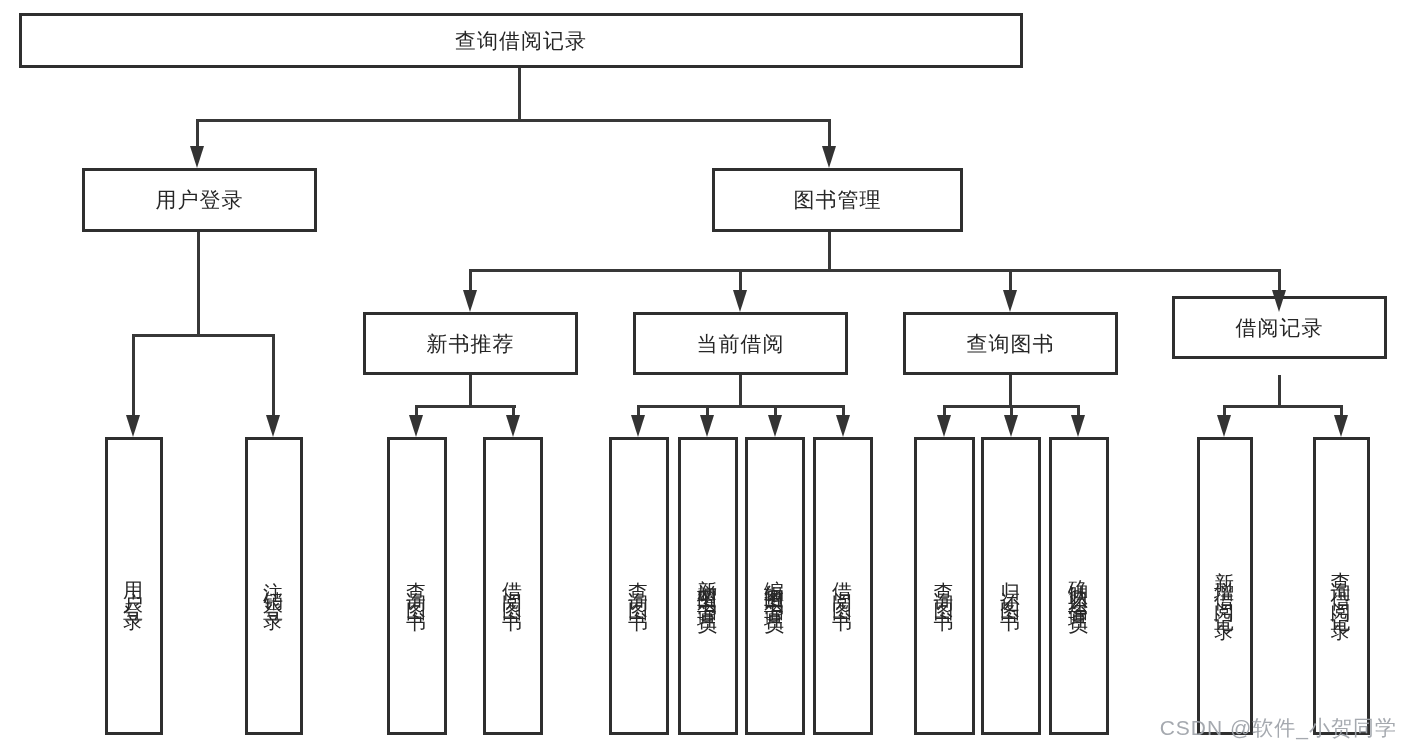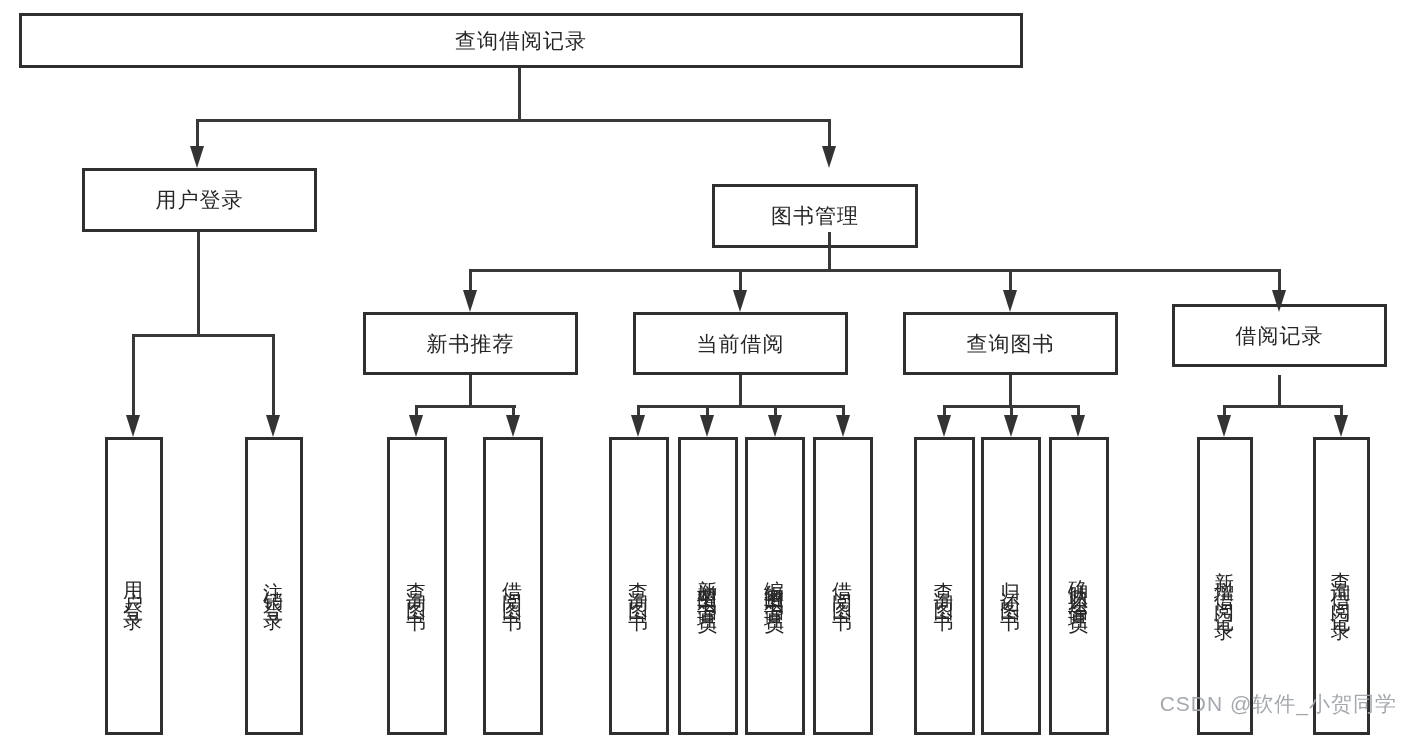--- a/index.html
+++ b/index.html
@@ -23,49 +23,49 @@
     text-align:center;
   }
   .vline{position:absolute;width:3px;background:#383838;}
   .hline{position:absolute;height:3px;background:#383838;}
   .arrow{
     position:absolute;width:0;height:0;
     border-left:7px solid transparent;border-right:7px solid transparent;
     border-top:22px solid #333333;
   }
   .watermark{
-    position:absolute;right:8px;top:690px;
+    position:absolute;right:8px;top:714px;
     font-size:21px;color:rgba(160,164,171,0.95);
     letter-spacing:1px;z-index:6;white-space:nowrap;
   }
 </style>
 </head>
 <body>
 
 <div class="box" style="left:19px;top:13px;width:1004px;height:55px;">
   <span>查询借阅记录</span>
 </div>
 
 <div class="box" style="left:82px;top:168px;width:235px;height:64px;">
   <span>用户登录</span>
 </div>
-<div class="box" style="left:712px;top:184px;width:206px;height:64px;">
+<div class="box" style="left:712px;top:168px;width:251px;height:64px;">
   <span>图书管理</span>
 </div>
 
 <div class="box" style="left:363px;top:312px;width:215px;height:63px;">
   <span>新书推荐</span>
 </div>
 <div class="box" style="left:633px;top:312px;width:215px;height:63px;">
   <span>当前借阅</span>
 </div>
 <div class="box" style="left:903px;top:312px;width:215px;height:63px;">
   <span>查询图书</span>
 </div>
-<div class="box" style="left:1172px;top:304px;width:215px;height:63px;">
+<div class="box" style="left:1172px;top:296px;width:215px;height:63px;">
   <span>借阅记录</span>
 </div>
 
 <div class="vbox" style="left:105px;top:437px;width:58px;height:298px;">
   <span>用户登录</span>
 </div>
 <div class="vbox" style="left:245px;top:437px;width:58px;height:298px;">
   <span>注销登录</span>
 </div>
 

